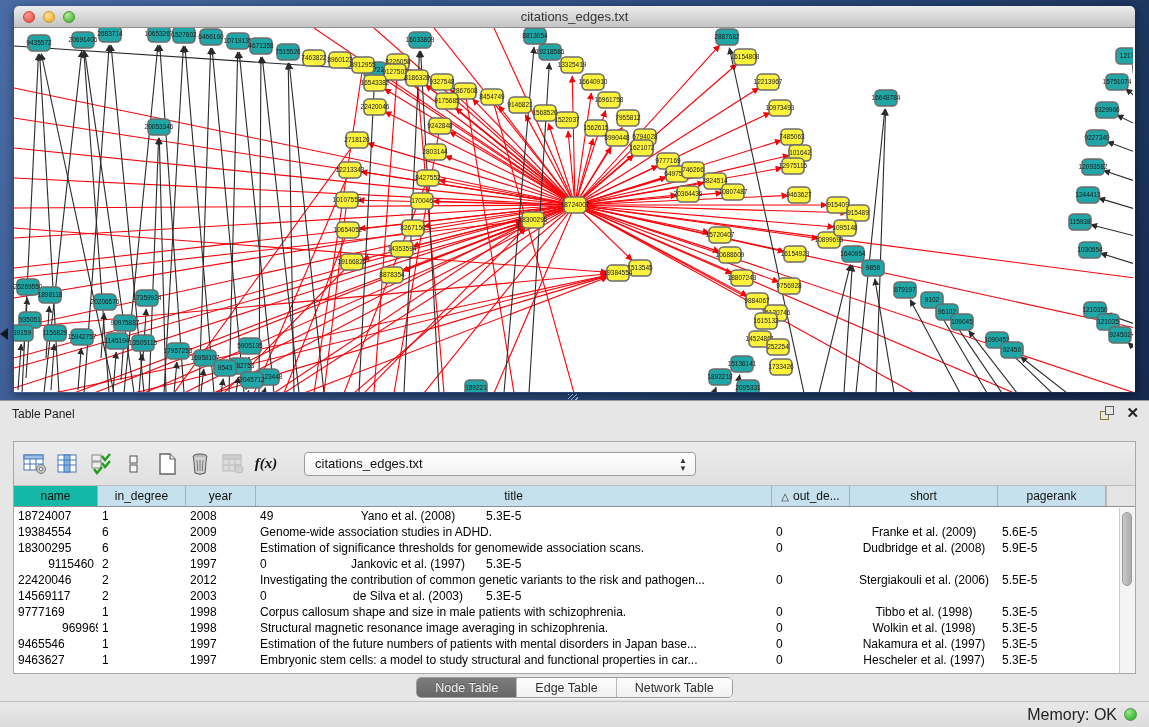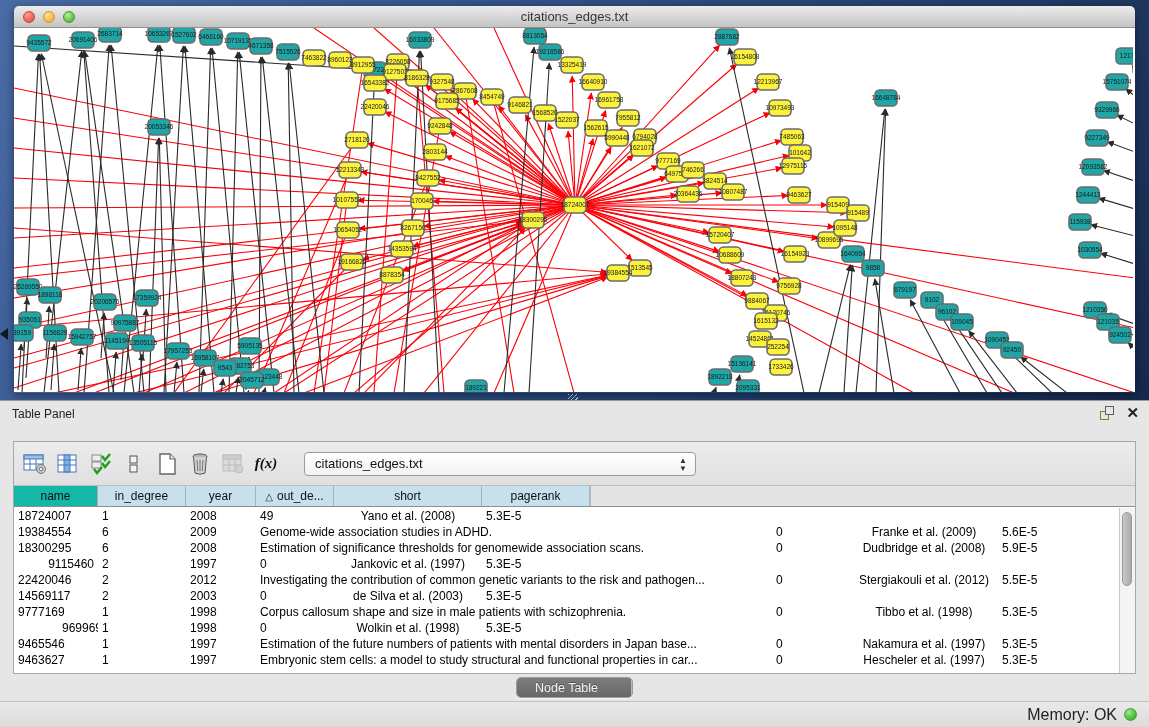--- a/index.html
+++ b/index.html
@@ -58,21 +58,21 @@
   .rows { position:absolute; left:0; top:22px; right:16px; bottom:0; overflow:hidden; }
   .trow { display:flex; height:16px; cursor:default; }
   .tcell { font-size:12px; color:#000; line-height:16px; white-space:nowrap; overflow:hidden; padding:0 4px; }
   .tcell.center { text-align:center; }
   .vscroll { position:absolute; right:0; top:22px; bottom:0; width:16px; background:#f4f4f4; border-left:1px solid #c9c9c9; }
   .vthumb { position:absolute; left:2px; top:4px; width:10px; height:74px; border-radius:6px;
     background:linear-gradient(90deg,#c9c9c9,#ababab); border:1px solid #9a9a9a; cursor:pointer; }
 
   .seg-bar { position:absolute; left:0; right:0; top:276px; height:22px; display:flex; justify-content:center; }
   .seg { display:flex; border:1px solid #9b9b9b; border-radius:5px; overflow:hidden; height:21px;
-    box-shadow:0 1px 1px rgba(255,255,255,.8);flex-direction:column; }
+    box-shadow:0 1px 1px rgba(255,255,255,.8); }
   .seg-item { padding:0 18px; font-size:12.5px; line-height:20px; color:#2e2e2e;
     background:linear-gradient(#fdfdfd,#f1f1f1); border-right:1px solid #b9b9b9; cursor:pointer; }
   .seg-item:last-child { border-right:none; }
   .seg-item.sel { background:linear-gradient(#7d7d7d,#676767); color:#f2f2f2; text-shadow:0 -1px 0 rgba(0,0,0,.3); }
 
   .status-bar { position:absolute; left:0; right:0; bottom:0; height:26px;
     background:linear-gradient(#e9e9e9,#dcdcdc); border-top:1px solid #c0c0c0;
     display:flex; align-items:center; justify-content:flex-end; padding-right:12px; gap:7px; }
   .mem-label { font-size:16px; color:#222; }
   .mem-dot { width:13px; height:13px; border-radius:50%;
@@ -869,20 +869,23 @@
       <div class="hdr-row" id="hdr-row">
           <div class="hcell gray" style="width: 84px;">
             <span>name</span>
           </div>
           <div class="hcell" style="width: 88px;">
             <span>in_degree</span>
           </div>
           <div class="hcell" style="width: 70px;">
             <span>year</span>
           </div>
+          <div class="hcell" style="width: 516px;">
+            <span>title</span>
+          </div>
           <div class="hcell" style="width: 78px;">
             <span class="sort">△</span>
             <span>out_de...</span>
           </div>
           <div class="hcell" style="width: 148px;">
             <span>short</span>
           </div>
           <div class="hcell" style="width: 108px;">
             <span>pagerank</span>
           </div>
@@ -922,21 +925,21 @@
             <div class="tcell" style="width: 78px;">0</div>
             <div class="tcell center" style="width: 148px;">Jankovic et al. (1997)</div>
             <div class="tcell" style="width: 108px;">5.3E-5</div>
           </div>
           <div class="trow">
             <div class="tcell" style="width: 84px;">22420046</div>
             <div class="tcell" style="width: 88px;">2</div>
             <div class="tcell" style="width: 70px;">2012</div>
             <div class="tcell" style="width: 516px;">Investigating the contribution of common genetic variants to the risk and pathogen...</div>
             <div class="tcell" style="width: 78px;">0</div>
-            <div class="tcell center" style="width: 148px;">Stergiakouli et al. (2012)</div>
+            <div class="tcell center" style="width: 148px;">Stergiakouli et al. (2006)</div>
             <div class="tcell" style="width: 108px;">5.5E-5</div>
           </div>
           <div class="trow">
             <div class="tcell" style="width: 84px;">14569117</div>
             <div class="tcell" style="width: 88px;">2</div>
             <div class="tcell" style="width: 70px;">2003</div>
             <div class="tcell" style="width: 78px;">0</div>
             <div class="tcell center" style="width: 148px;">de Silva et al. (2003)</div>
             <div class="tcell" style="width: 108px;">5.3E-5</div>
           </div>
@@ -946,20 +949,21 @@
             <div class="tcell" style="width: 70px;">1998</div>
             <div class="tcell" style="width: 516px;">Corpus callosum shape and size in male patients with schizophrenia.</div>
             <div class="tcell" style="width: 78px;">0</div>
             <div class="tcell center" style="width: 148px;">Tibbo et al. (1998)</div>
             <div class="tcell" style="width: 108px;">5.3E-5</div>
           </div>
           <div class="trow">
             <div class="tcell" style="width: 84px; padding-left: 48px;">9699695</div>
             <div class="tcell" style="width: 88px;">1</div>
             <div class="tcell" style="width: 70px;">1998</div>
+            <div class="tcell" style="width: 516px;">Structural magnetic resonance image averaging in schizophrenia.</div>
             <div class="tcell" style="width: 78px;">0</div>
             <div class="tcell center" style="width: 148px;">Wolkin et al. (1998)</div>
             <div class="tcell" style="width: 108px;">5.3E-5</div>
           </div>
           <div class="trow">
             <div class="tcell" style="width: 84px;">9465546</div>
             <div class="tcell" style="width: 88px;">1</div>
             <div class="tcell" style="width: 70px;">1997</div>
             <div class="tcell" style="width: 516px;">Estimation of the future numbers of patients with mental disorders in Japan base...</div>
             <div class="tcell" style="width: 78px;">0</div>

